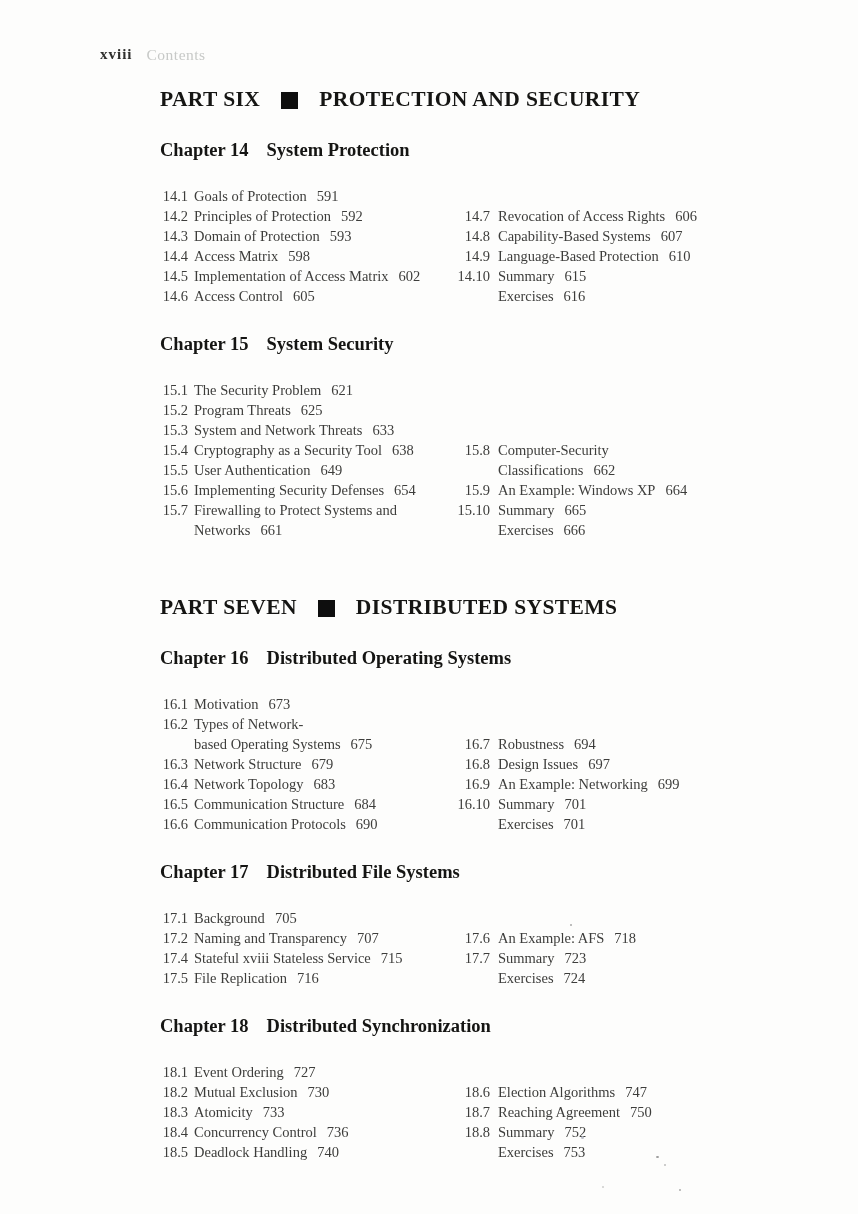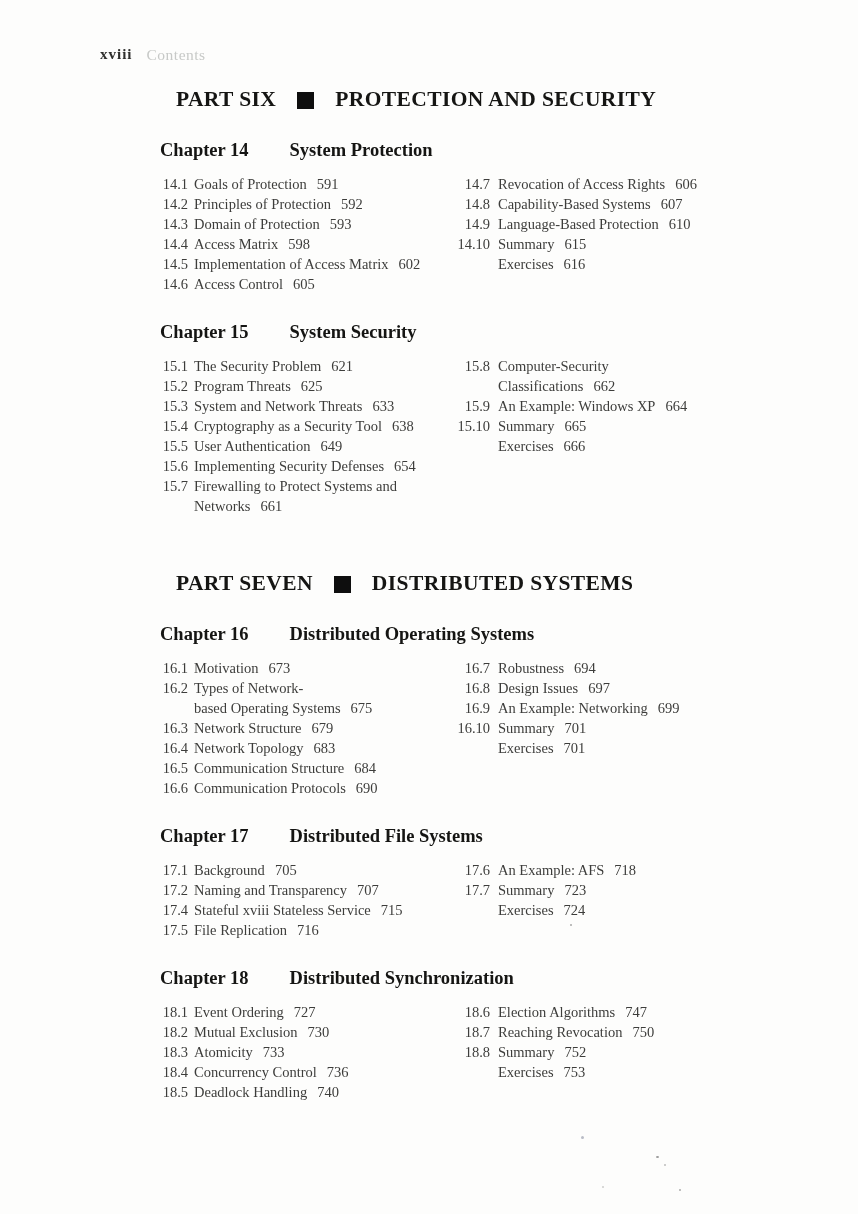--- a/index.html
+++ b/index.html
@@ -24,35 +24,34 @@
     margin-left:14px; font-size:15.5px; color:#c7c9c7; letter-spacing:0.5px;
   }
   .toc-body {
     position:absolute; left:160px; top:86px; width:562px;
   }
   .part-heading {
     display:flex; align-items:center; column-gap:21px;
     font-size:21.5px; font-weight:bold; color:#151513;
     letter-spacing:0.4px; line-height:26px;
     margin-bottom:14px;
-    margin-left:16px;
   }
   .part-square {
     width:17px; height:17px; background:#0e0e0e; flex:none;
     transform:translateY(1px);
   }
   .part + .part { margin-top:54px; }
   .chapter { margin-top:26px; }
   .chapter:first-of-type { margin-top:0; }
   .chapter-heading {
-    display:flex; column-gap:41px;
+    display:flex; column-gap:18px;
     font-size:18.5px; font-weight:bold; color:#151513;
     line-height:24px; margin-top:12px;
   }
-  .columns { display:flex; margin-top:12px; }
+  .columns { display:flex; margin-top:24px;align-items:flex-end; }
   .col-left { width:292px; flex:none; }
   .col-right { flex:1; }
   .entry {
     display:flex; font-size:14.5px; line-height:20px; color:#3d3d3b;
     white-space:nowrap;
   }
   .entry .num { width:28px; flex:none; text-align:right; margin-right:6px; }
   .col-right .entry .num { width:38px; margin-right:8px; }
   .entry .pg { margin-left:10px; }
   .speck { position:absolute; border-radius:50%; }
@@ -383,21 +382,21 @@
               </div>
             </div>
             <div class="col col-right">
               <div class="entry">
                 <span class="num">18.6</span>
                 <span class="txt">Election Algorithms</span>
                 <span class="pg">747</span>
               </div>
               <div class="entry">
                 <span class="num">18.7</span>
-                <span class="txt">Reaching Revocation</span>
+                <span class="txt">Reaching Agreement</span>
                 <span class="pg">750</span>
               </div>
               <div class="entry">
                 <span class="num">18.8</span>
                 <span class="txt">Summary</span>
                 <span class="pg">752</span>
               </div>
               <div class="entry">
                 <span class="num"></span>
                 <span class="txt">Exercises</span>

